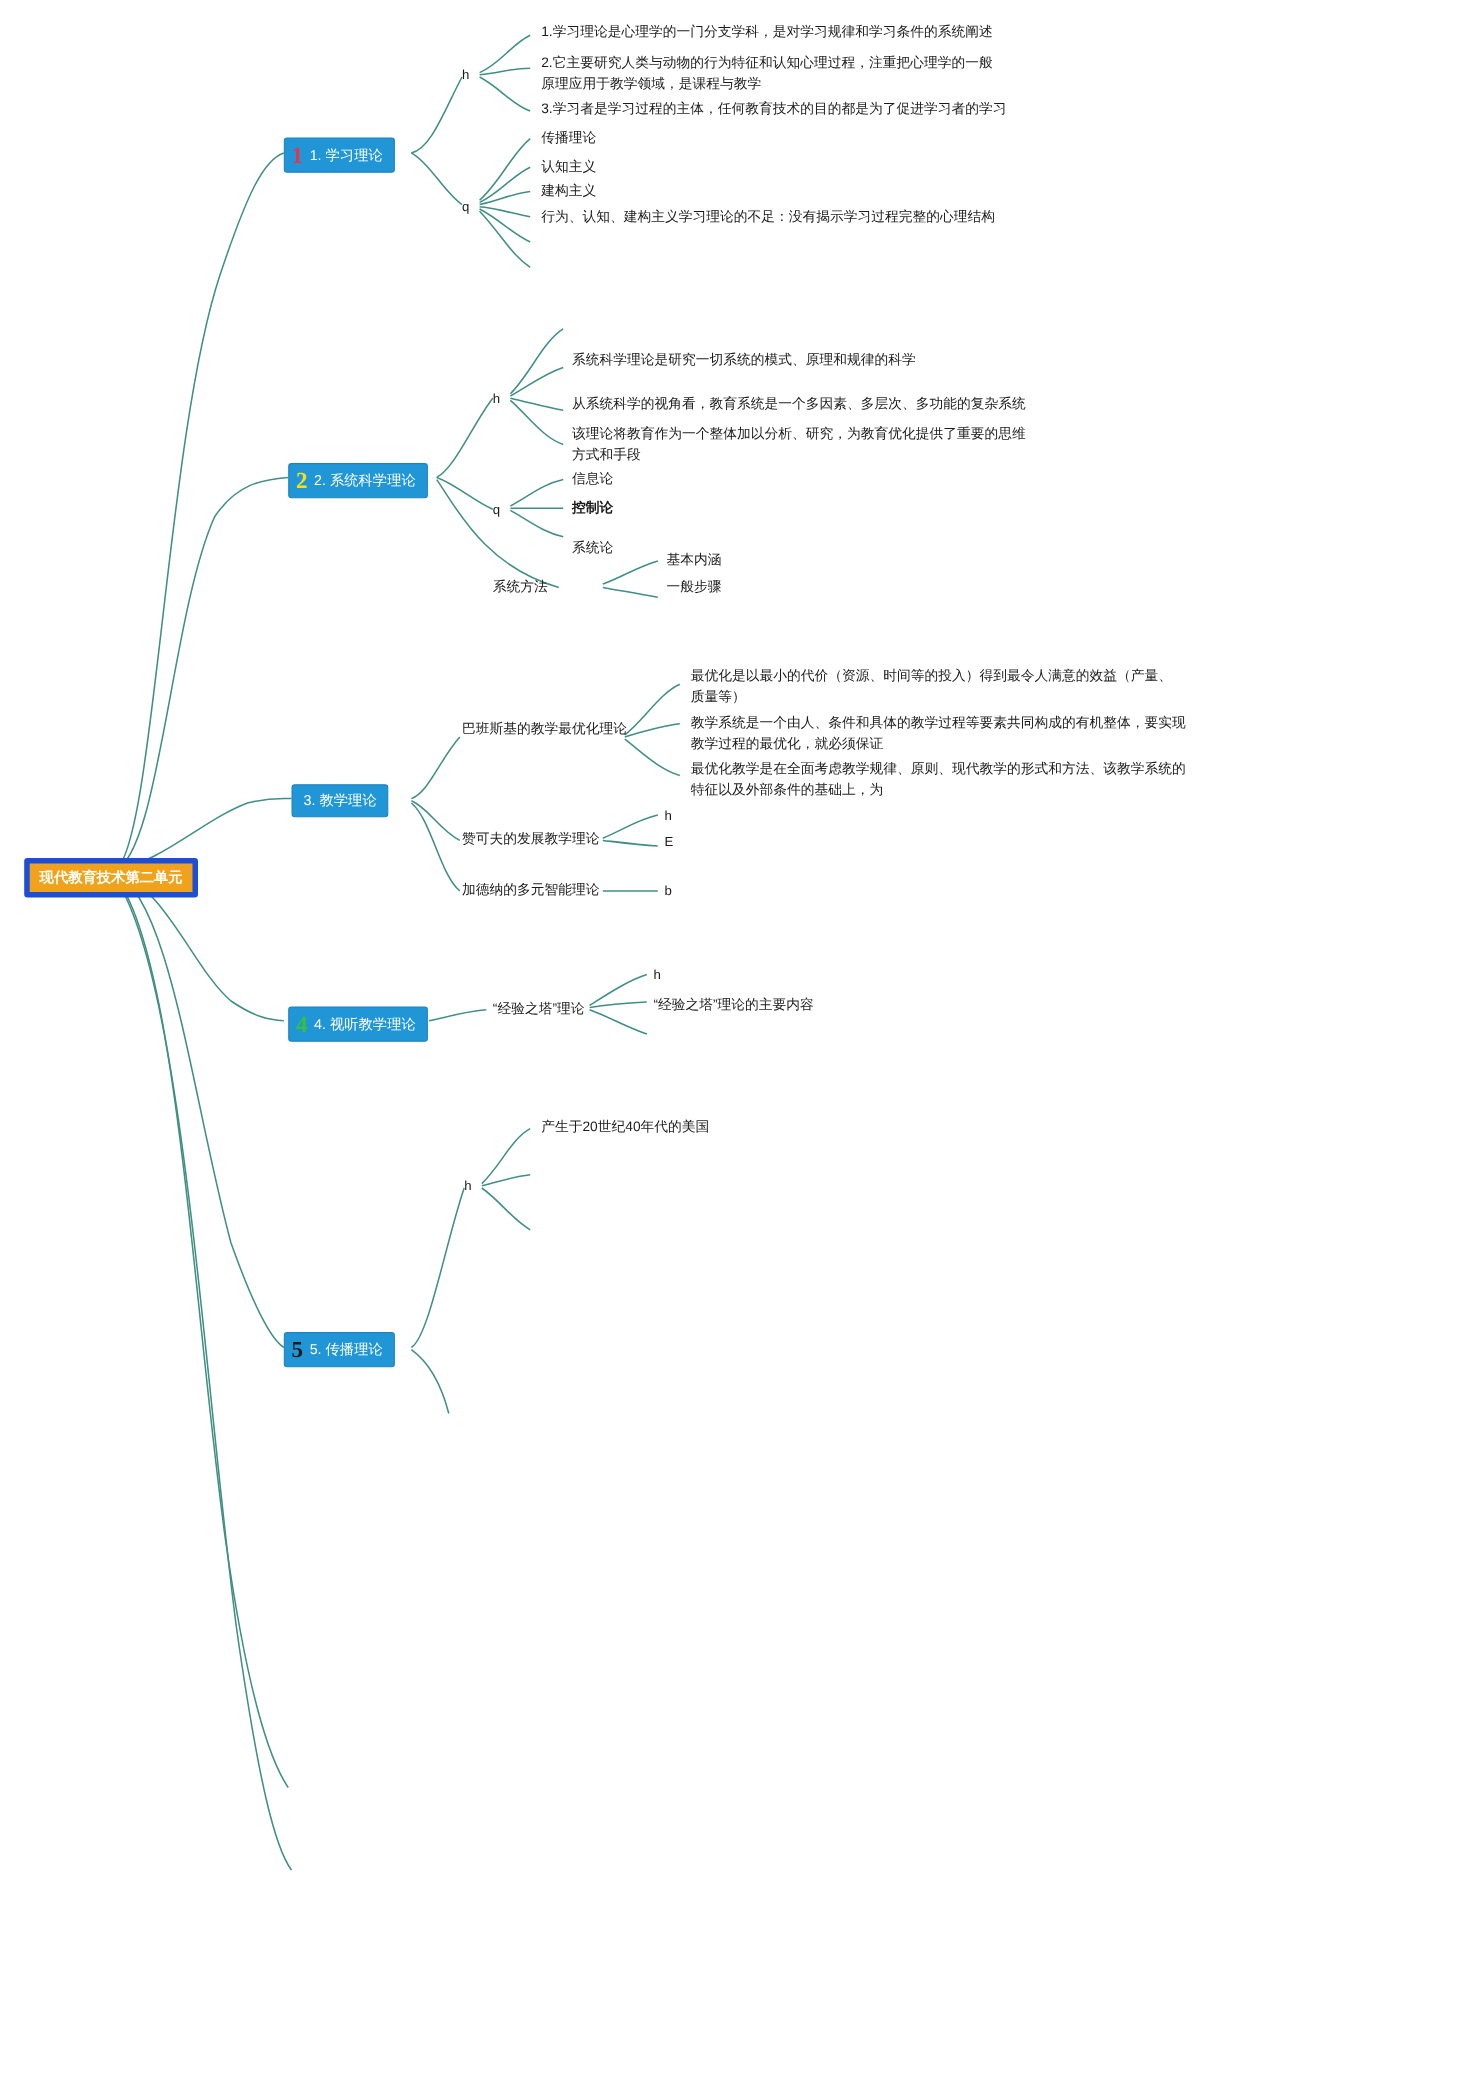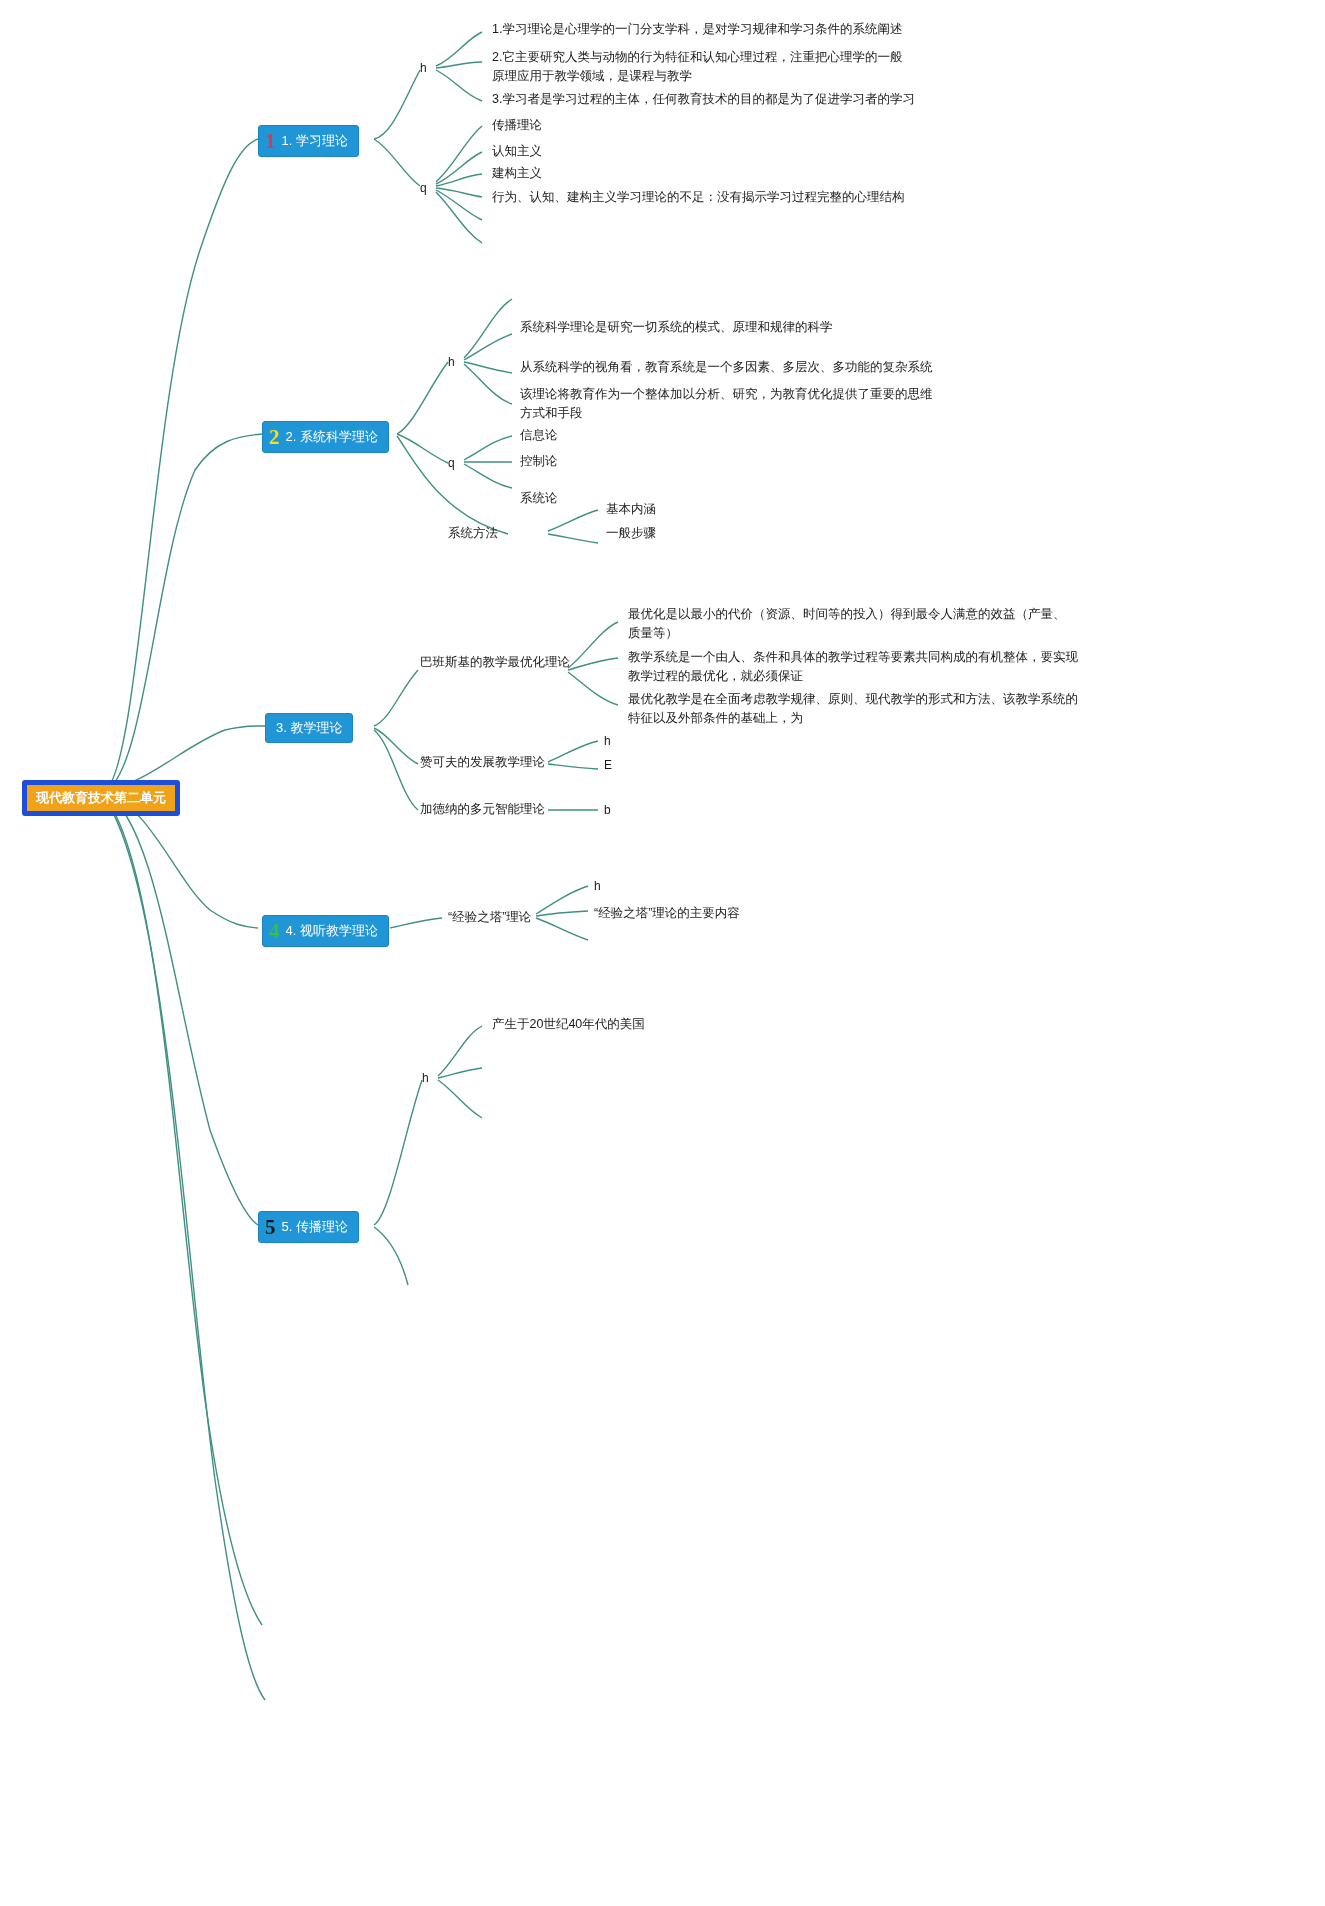--- a/index.html
+++ b/index.html
@@ -139,21 +139,21 @@
     <span class="num n2">2</span>
     <span>2. 系统科学理论</span>
   </div>
   <div class="node lbl" style="left:448px;top:354px;">h</div>
   <div class="node txt" style="left:520px;top:290px;width:420px;margin-top:28px;">系统科学理论是研究一切系统的模式、原理和规律的科学</div>
   <div class="node txt" style="left:520px;top:358px;width:420px;">从系统科学的视角看，教育系统是一个多因素、多层次、多功能的复杂系统</div>
   <div class="node txt" style="left:520px;top:385px;width:418px;">该理论将教育作为一个整体加以分析、研究，为教育优化提供了重要的思维方式和手段</div>
 
   <div class="node lbl" style="left:448px;top:455px;">q</div>
   <div class="node txt" style="left:520px;top:426px;">信息论</div>
-  <div class="node txt" style="left:520px;top:452px;">控制论</div>
+  <div class="node txt" style="left:520px;top:452px;font-weight:bold;">控制论</div>
   <div class="node txt" style="left:520px;top:478px;margin-top:11px;">系统论</div>
 
   <div class="node txt" style="left:448px;top:524px;">系统方法</div>
   <div class="node txt" style="left:606px;top:500px;">基本内涵</div>
   <div class="node txt" style="left:606px;top:524px;">一般步骤</div>
 
   <div class="node branch plain" style="left:265px;top:713px;justify-content:flex-end;">
     <span>3. 教学理论</span>
   </div>
   <div class="node txt" style="left:420px;top:653px;">巴班斯基的教学最优化理论</div>

